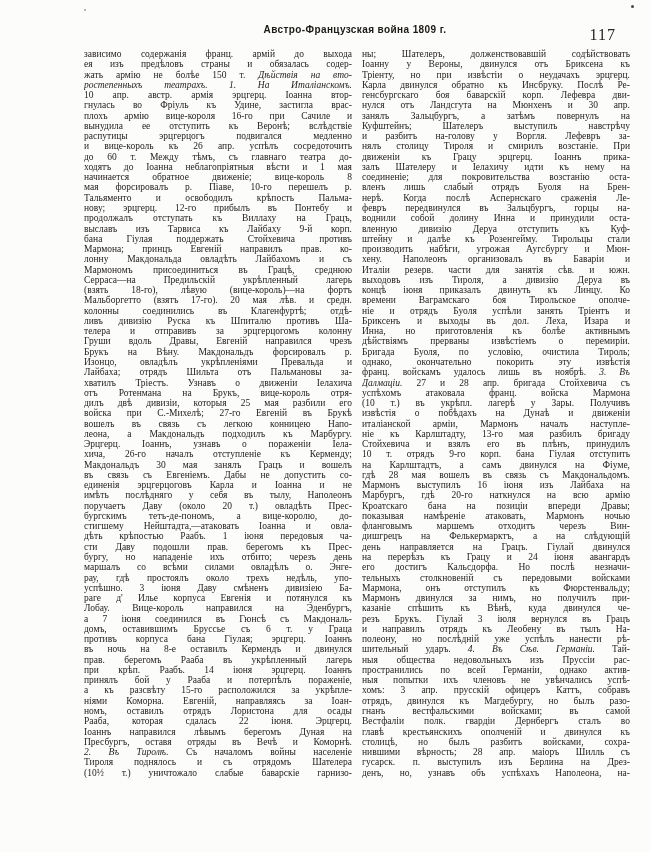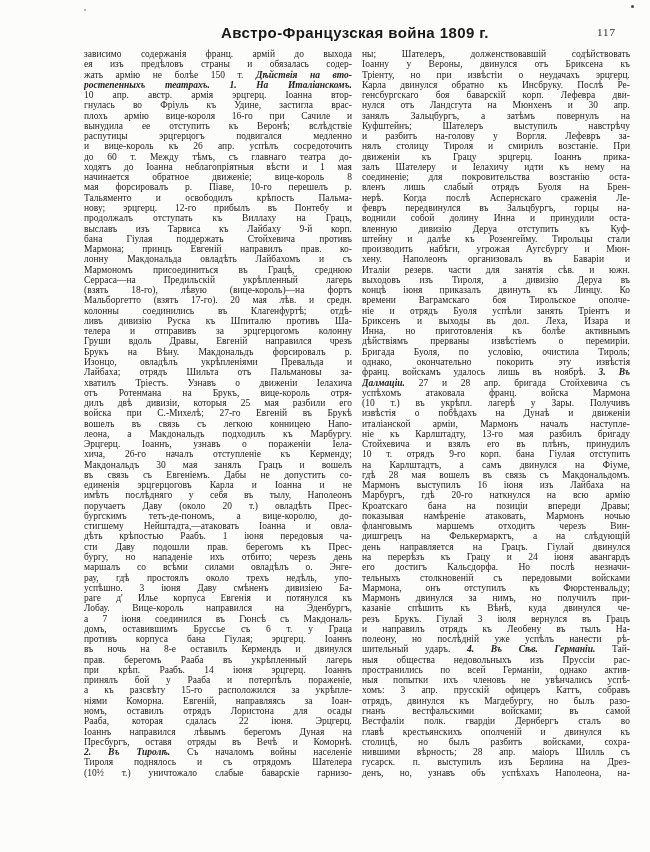--- a/index.html
+++ b/index.html
@@ -17,28 +17,28 @@
   }
   .running-head {
     position: absolute;
     top: 24px; left: 84px; width: 546px; height: 18px;
   }
   .head-title {
     position: absolute; left: 0; right: 4px; top: 0;
     text-align: center;
     font-family: "Liberation Sans", "DejaVu Sans", sans-serif;
     font-weight: bold;
-    font-size: 15px;
+    font-size: 10px;
     letter-spacing: 0.4px;
     color: #1b1916;
     white-space: nowrap;
   }
   .page-number {
     position: absolute; right: 14px; top: 2px;
-    font-size: 11px;
+    font-size: 16px;
     letter-spacing: 1px;
     color: #2a2623;
   }
   .columns {
     position: absolute;
     top: 49px; left: 84px;
     width: 546px;
     display: flex;
     gap: 10px;
   }
@@ -48,21 +48,21 @@
     line-height: 10.28px;
     color: var(--ink, #262220);
   }
   .line {
     text-align: justify;
     text-align-last: justify;
     white-space: nowrap;
     overflow: hidden;
     height: 10.28px;
   }
-  .line em { font-style: italic; font-weight: bold; }
+  .line em { font-style: italic; }
   .speck {
     position: absolute;
     background: #4a463f;
     border-radius: 50%;
   }
   .speck.s1 { left: 631px; top: 5px; width: 3px; height: 3px; }
   .speck.s2 { left: 84px; top: 9px; width: 2px; height: 2px; opacity: .5; }
 </style>
 </head>
 <body>

